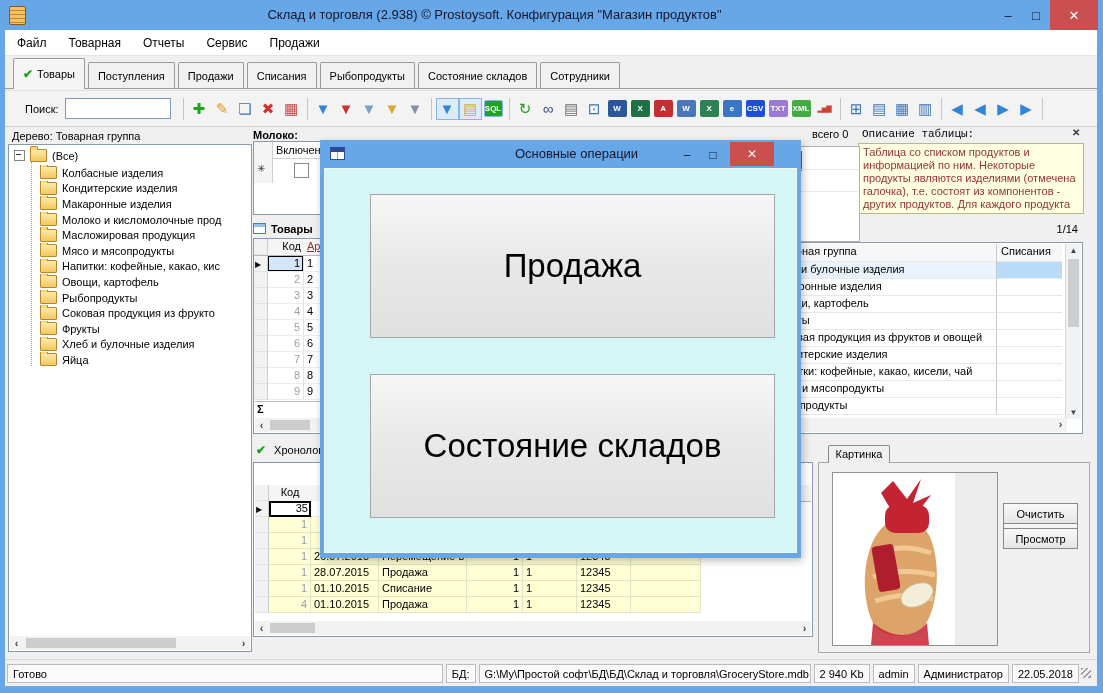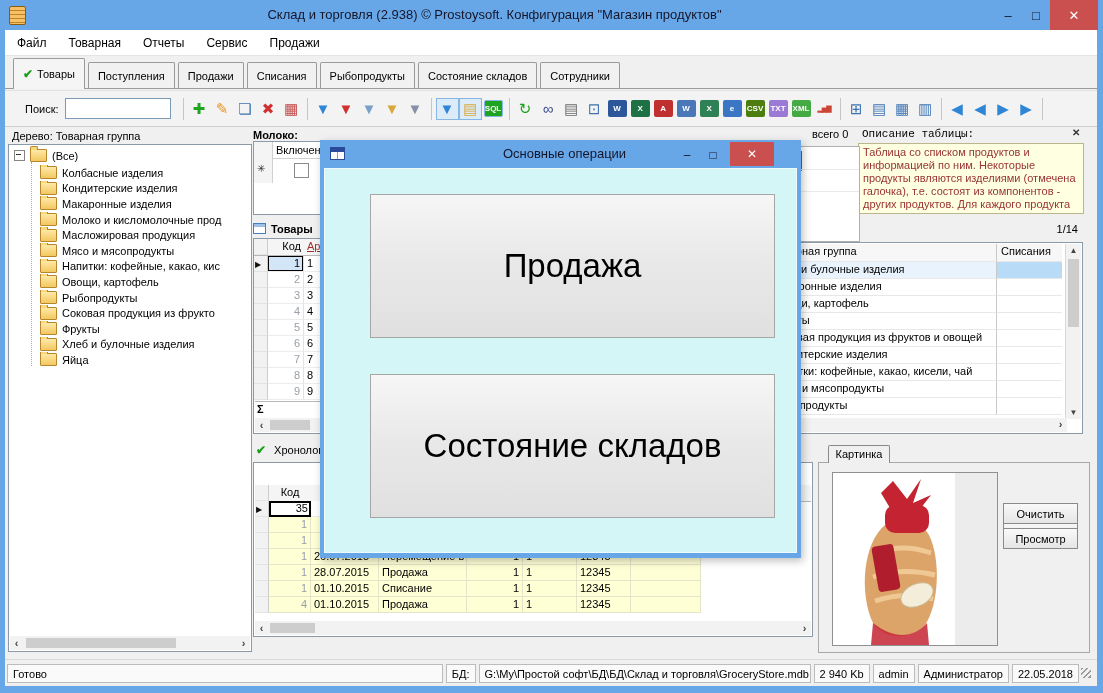--- a/index.html
+++ b/index.html
@@ -125,21 +125,21 @@
   #picture-panel{position:absolute;left:818px;top:462px;width:272px;height:191px;background:#f0f0f0;border:1px solid #a8a8a8;box-sizing:border-box;}
   #img-frame{position:absolute;left:13px;top:9px;width:164px;height:172px;border:1px solid #909090;background:#fff;overflow:hidden;}
   .pic-btn{position:absolute;left:184px;width:75px;height:21px;background:linear-gradient(#f9f9f9,#e5e5e5);
     border:1px solid #8a8a8a;font:11px "Liberation Sans",sans-serif;color:#000;}
   
   #dialog{position:absolute;left:320px;top:140px;width:481px;height:418px;background:#67a7e8;z-index:50;
     box-shadow:2px 3px 8px rgba(0,0,0,0.25);}
   #dlg-title{position:absolute;left:0;top:0;width:100%;height:28px;}
   #dlg-icon{position:absolute;left:10px;top:7px;width:15px;height:13px;background:#fff;border:1px solid #2a4a9a;
     box-sizing:border-box;background-image:linear-gradient(#2a4a9a 0 4px,transparent 4px),linear-gradient(90deg,transparent 0 6px,#8aa 6px 7px,transparent 7px);}
-  #dlg-title-text{position:absolute;left:4px;top:6px;width:100%;text-align:center;font-size:13px;color:#15152a;}
+  #dlg-title-text{position:absolute;left:16px;top:6px;width:100%;text-align:center;font-size:13px;color:#15152a;}
   .dlg-cap{position:absolute;top:5px;width:22px;height:20px;display:flex;align-items:center;justify-content:center;color:#15152a;font-size:12px;}
   #dlg-min{left:356px;} #dlg-max{left:382px;}
   #dlg-close{position:absolute;left:410px;top:2px;width:44px;height:24px;background:#c9504e;color:#fff;
     display:flex;align-items:center;justify-content:center;font-size:12px;}
   #dlg-body{position:absolute;left:4px;right:4px;top:28px;bottom:5px;background:#d4f6f6;border:1px solid #eefbfb;}
   .dlg-btn{position:absolute;left:45px;width:405px;height:144px;background:linear-gradient(#f6f6f6,#e9e9e9 45%,#e0e0e0);
     border:1px solid #a6a6a6;font:33px "Liberation Sans",sans-serif;color:#000;}
   
   #statusbar{position:absolute;left:5px;top:659px;width:1092px;height:27px;background:#f0f0f0;border-top:1px solid #d8d8d8;
     box-sizing:border-box;display:flex;align-items:center;gap:3px;padding:0 18px 0 2px;}
@@ -223,21 +223,21 @@
         <span class="tb-icon" style="color: rgb(30, 164, 30);">↻</span>
         <span class="tb-icon" style="color: rgb(58, 74, 140);">∞</span>
         <span class="tb-icon" style="color: rgb(106, 106, 106);">▤</span>
         <span class="tb-icon" style="color: rgb(63, 116, 179);">⊡</span>
         <span class="tb-icon letters" style="background: rgb(43, 87, 154);">W</span>
         <span class="tb-icon letters" style="background: rgb(30, 113, 69);">X</span>
         <span class="tb-icon letters" style="background: rgb(192, 48, 48);">A</span>
         <span class="tb-icon letters" style="background: rgb(74, 119, 186);">W</span>
         <span class="tb-icon letters" style="background: rgb(46, 129, 85);">X</span>
         <span class="tb-icon letters" style="background: rgb(58, 118, 196);">e</span>
-        <span class="tb-icon letters" style="background: #4d7c0f;">CSV</span>
+        <span class="tb-icon letters" style="background: #1d4ed8;">CSV</span>
         <span class="tb-icon letters" style="background: rgb(154, 122, 212);">TXT</span>
         <span class="tb-icon letters" style="background: rgb(68, 170, 68);">XML</span>
         <span class="tb-icon" style="color: rgb(204, 68, 51); font-size: 7px; letter-spacing: -1px;">▂▅▇</span>
         <span class="tb-sep"></span>
         <span class="tb-icon" style="color: rgb(63, 116, 179);">⊞</span>
         <span class="tb-icon" style="color: rgb(63, 116, 179);">▤</span>
         <span class="tb-icon" style="color: rgb(63, 116, 179);">▦</span>
         <span class="tb-icon" style="color: rgb(63, 116, 179);">▥</span>
         <span class="tb-sep"></span>
         <span class="tb-icon" style="color: rgb(47, 134, 214);">◀</span>

